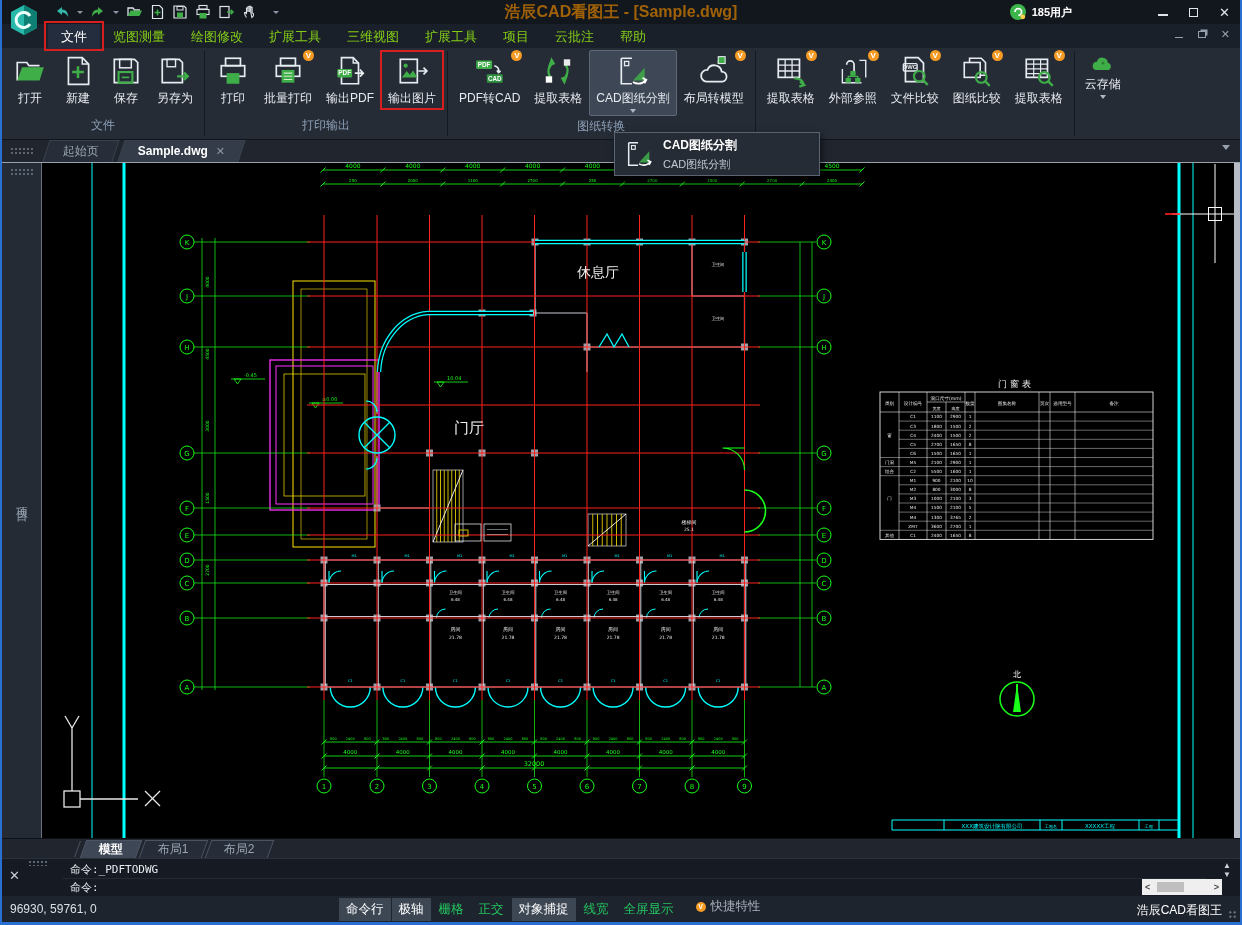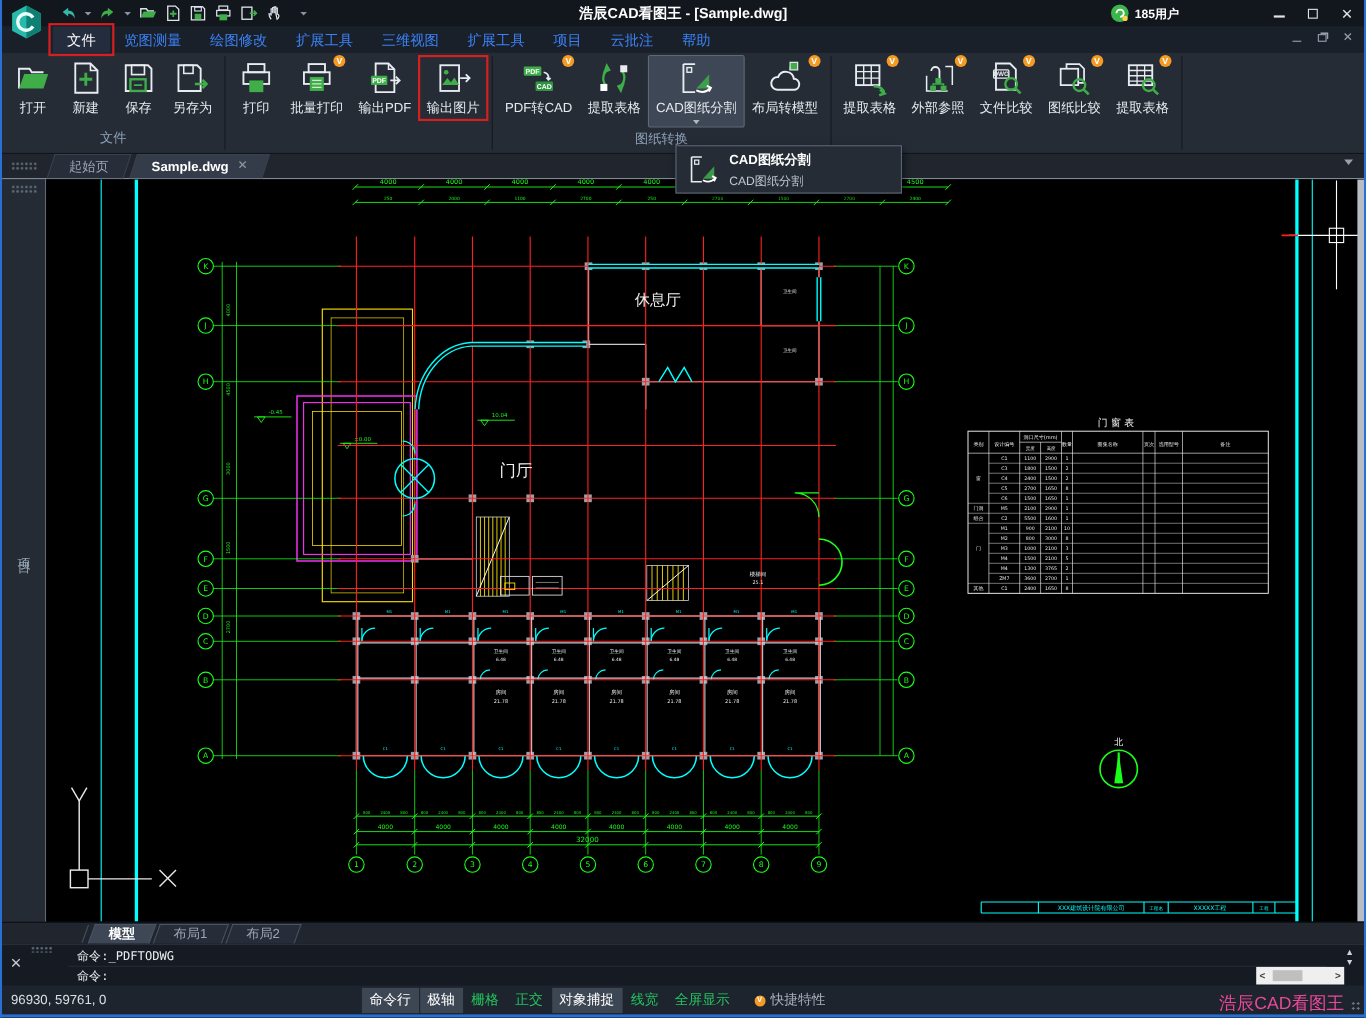--- a/index.html
+++ b/index.html
@@ -6,29 +6,29 @@
   html,body{width:1242px;height:925px;overflow:hidden;background:#10151c;
     font-family:"Liberation Sans",sans-serif;-webkit-font-smoothing:antialiased}
   .win{position:absolute;inset:0;display:flex;flex-direction:column;background:#1a202a;
     border-left:2px solid #2a6fd2;border-right:2px solid #2a6fd2;border-bottom:3px solid #2a6fd2}
   
   .titlebar{height:24px;background:#12161d;position:relative;display:flex;align-items:center;flex:none}
   .logo{position:absolute;left:5px;top:3px;z-index:20}
   .qat{display:flex;align-items:center;gap:7px;margin-left:52px}
   .qat .qi{display:flex;align-items:center}
   .caret-s{width:0;height:0;border-left:3px solid transparent;border-right:3px solid transparent;border-top:3.5px solid #8a94a2}
-  .titletext{position:absolute;left:0;right:0;text-align:center;color:#ffffff;font-weight:bold;font-size:13px;pointer-events:none}
+  .titletext{position:absolute;left:0;right:0;text-align:center;color:#a16207;font-weight:bold;font-size:16px;pointer-events:none}
   .userarea{position:absolute;right:168px;display:flex;align-items:center;gap:5px;color:#fff;font-size:11px;font-weight:bold}
   .winbtns{position:absolute;right:10px;display:flex;gap:21px;align-items:center}
   .wb-min{width:10px;height:2px;background:#dfe5ea;margin-top:6px}
   .wb-max{width:9px;height:9px;border:1.5px solid #dfe5ea}
   .wb-x{color:#dfe5ea;font-size:13px;line-height:13px}
   
   .menubar{height:24px;background:#1a202a;display:flex;align-items:stretch;padding-left:46px;position:relative;flex:none}
-  .mtab{padding:4px 13px;color:#3b82f6;font-size:13px;position:relative;white-space:nowrap}
+  .mtab{padding:4px 13px;color:#84cc16;font-size:13px;position:relative;white-space:nowrap}
   .mtab.active{background:#242d3d;color:#fff}
   .redbox{position:absolute;inset:-3px -4px;border:2.5px solid #d81f1f;pointer-events:none;z-index:30}
   .mdibtns{position:absolute;right:10px;top:5px;display:flex;gap:15px;align-items:center}
   .mb-min{width:8px;height:1.5px;background:#97a1ad;margin-top:6px}
   .mb-rest{width:8px;height:7px;border:1.2px solid #97a1ad;box-shadow:2px -2px 0 -0.5px #97a1ad}
   .mb-x{color:#97a1ad;font-size:11px;line-height:11px}
   
   .ribbon{height:92px;background:#262c36;display:flex;align-items:stretch;position:relative;border-bottom:1px solid #10141b;flex:none}
   .rgroup{display:flex;flex-direction:column;padding:2px 4px 0}
   .rbtns{flex:1;display:flex;align-items:flex-start;justify-content:center}
@@ -79,26 +79,26 @@
   .cmdx{position:absolute;left:7px;top:9px;color:#c6ccd4;font-size:13px}
   .cline{position:absolute;left:68px;font-size:11px;color:#e8edf2;font-family:"DejaVu Sans Mono",monospace;white-space:pre}
   .cdivider{position:absolute;left:60px;right:34px;top:19px;height:1px;background:#232a34}
   .vchev{position:absolute;right:6px;width:14px;text-align:center;color:#cdd3da;font-size:8px;line-height:8px}
   .hscroll{position:absolute;right:18px;bottom:1px;width:80px;height:16px;background:#efefef;display:flex;align-items:center;justify-content:space-between;padding:0 3px}
   .hscroll .ar{color:#444;font-size:9px;font-weight:bold}
   .hthumb{position:absolute;left:15px;top:3px;width:27px;height:10px;background:#bfbfbf}
   
   .status{height:26px;background:#1e242e;position:relative;flex:none}
   .coords{position:absolute;left:8px;top:6px;color:#dbe0e6;font-size:12px}
-  .toggles{position:absolute;left:327px;top:2px;display:flex;gap:1px;align-items:center}
+  .toggles{position:absolute;left:337px;top:2px;display:flex;gap:1px;align-items:flex-start}
   .tg{padding:3px 7px;font-size:12.5px;color:#22c55e;white-space:nowrap}
   .tg.on{background:#3d4754;color:#fff}
   .qp{display:flex;align-items:center;gap:5px;margin-left:14px;color:#a9b2bf;font-size:12.5px}
   .qpdot{width:10px;height:10px;border-radius:50%;background:#f59b23;color:#fff;font-size:7px;font-weight:bold;text-align:center;line-height:10px}
-  .brand{position:absolute;right:18px;top:6px;color:#ec4899;font-size:16px}
+  .brand{position:absolute;right:18px;top:6px;color:#ffffff;font-size:12px}
   .rgrip{position:absolute;right:3px;bottom:3px;width:9px;height:9px;background-image:radial-gradient(#707a86 1px,transparent 1.2px);background-size:4.5px 4.5px}
 </style>
 </head>
 <body>
 
 <div class="win">
 
   <div class="titlebar">
     <span class="logo">
       <svg width="34" height="34" viewBox="0 0 34 34">
@@ -267,20 +267,21 @@
           <div class="redbox2"></div>
           <svg class="ric" viewBox="0 0 32 32">
               <rect x="5" y="5" width="16" height="22" fill="none" stroke="#e7ecf1" stroke-width="1.6"></rect>
               <circle cx="10" cy="11" r="2" fill="#3fae49"></circle>
               <path d="M6.5 22 l4.5 -6 3 3.5 3 -4 4 6.5 Z" fill="#3fae49"></path>
               <path d="M22 16 h8 M26.8 12.8 L30 16 l-3.2 3.2" fill="none" stroke="#e7ecf1" stroke-width="1.6"></path>
             </svg>
           <span class="lbl">输出图片</span>
         </div>
       </div>
+      <div class="glabel">打印输出</div>
     </div>
     <div class="rsep"></div>
 
     <div class="rgroup">
       <div class="rbtns">
         <div class="rbtn">
           <span class="vbadge">V</span>
           <svg class="ric" viewBox="0 0 32 32">
               <rect x="3" y="6" width="15" height="8" rx="1" fill="#3fae49"></rect>
               <text x="10.5" y="12.2" font-size="6" font-weight="bold" fill="#fff" text-anchor="middle">PDF</text>
@@ -373,20 +374,28 @@
               <rect x="4" y="5" width="20" height="17" fill="none" stroke="#e7ecf1" stroke-width="1.6"></rect>
               <path d="M4 9.5 h20 M4 14 h20 M4 18.5 h20 M11 5 v17 M17.5 5 v17" stroke="#e7ecf1" stroke-width="1.1"></path>
               <circle cx="21" cy="22" r="5" fill="none" stroke="#3fae49" stroke-width="2"></circle>
               <path d="M24.8 25.8 L29 30" stroke="#3fae49" stroke-width="2.2"></path>
             </svg>
           <span class="lbl">提取表格</span>
         </div>
       </div>
     </div>
     <div class="rsep"></div>
+    <div class="cloudarea">
+      <svg width="24" height="18" viewBox="0 0 24 18">
+          <path d="M5 15 a4.2 4.2 0 0 1 1 -8.3 a5.5 5.5 0 0 1 10.8 1 a3.8 3.8 0 0 1 .5 7.3 Z" fill="#3fae49"></path>
+          <circle cx="12" cy="8" r="1.5" fill="#2a7d33"></circle>
+        </svg>
+      <span class="lbl">云存储</span>
+      <span class="caret"></span>
+    </div>
   </div>
 
   <div class="tip">
     <svg width="30" height="30" viewBox="0 0 32 32">
         <path d="M5 4 v24 h10 M5 4 h10" fill="none" stroke="#e7ecf1" stroke-width="1.6"></path>
         <rect x="8" y="7" width="4" height="4" fill="none" stroke="#e7ecf1" stroke-width="1.2"></rect>
         <path d="M16 25 L27 13 V25 Z" fill="#3fae49" opacity=".85"></path>
         <path d="M16 26.5 q7 3.5 12 -2 M25 22.5 l3.5 1.8 -1.8 3.2" fill="none" stroke="#fff" stroke-width="1.7"></path>
       </svg>
     <div>

